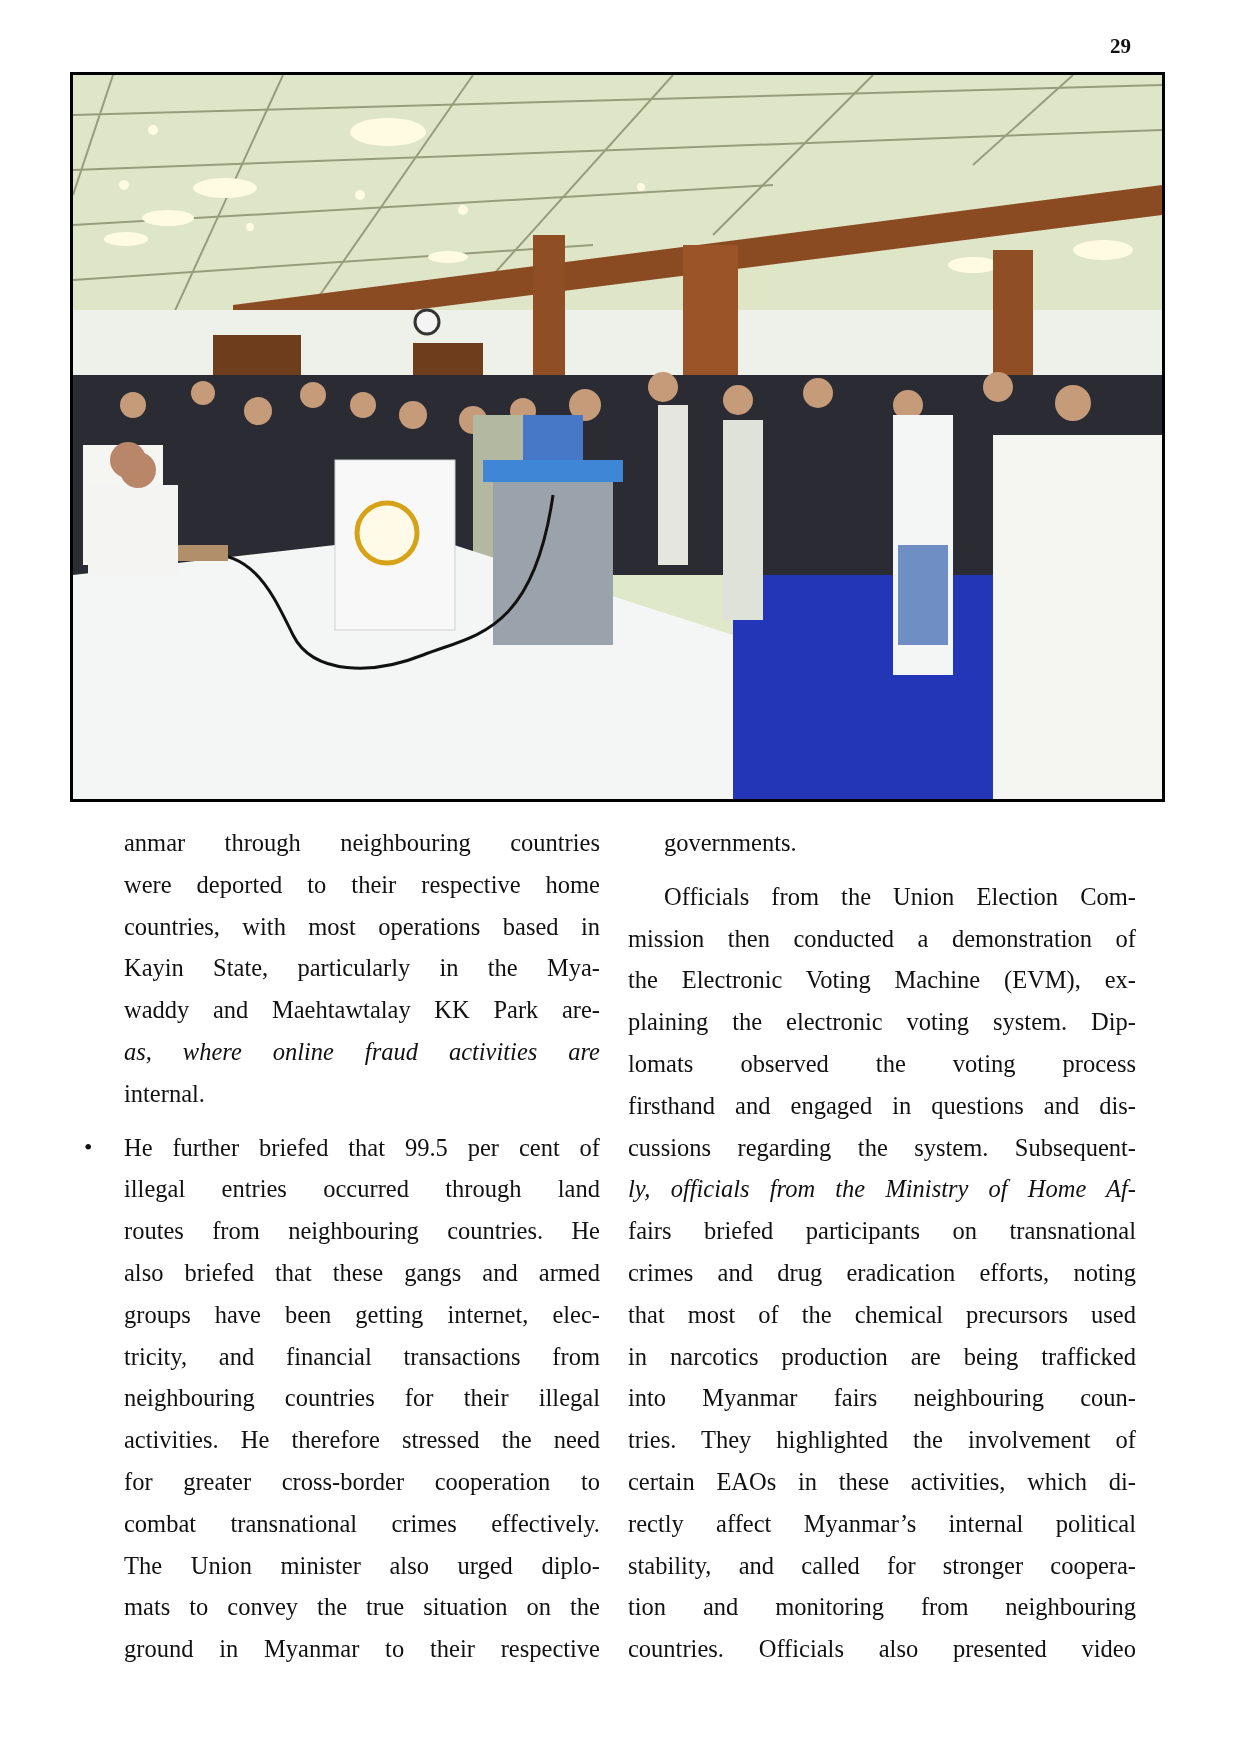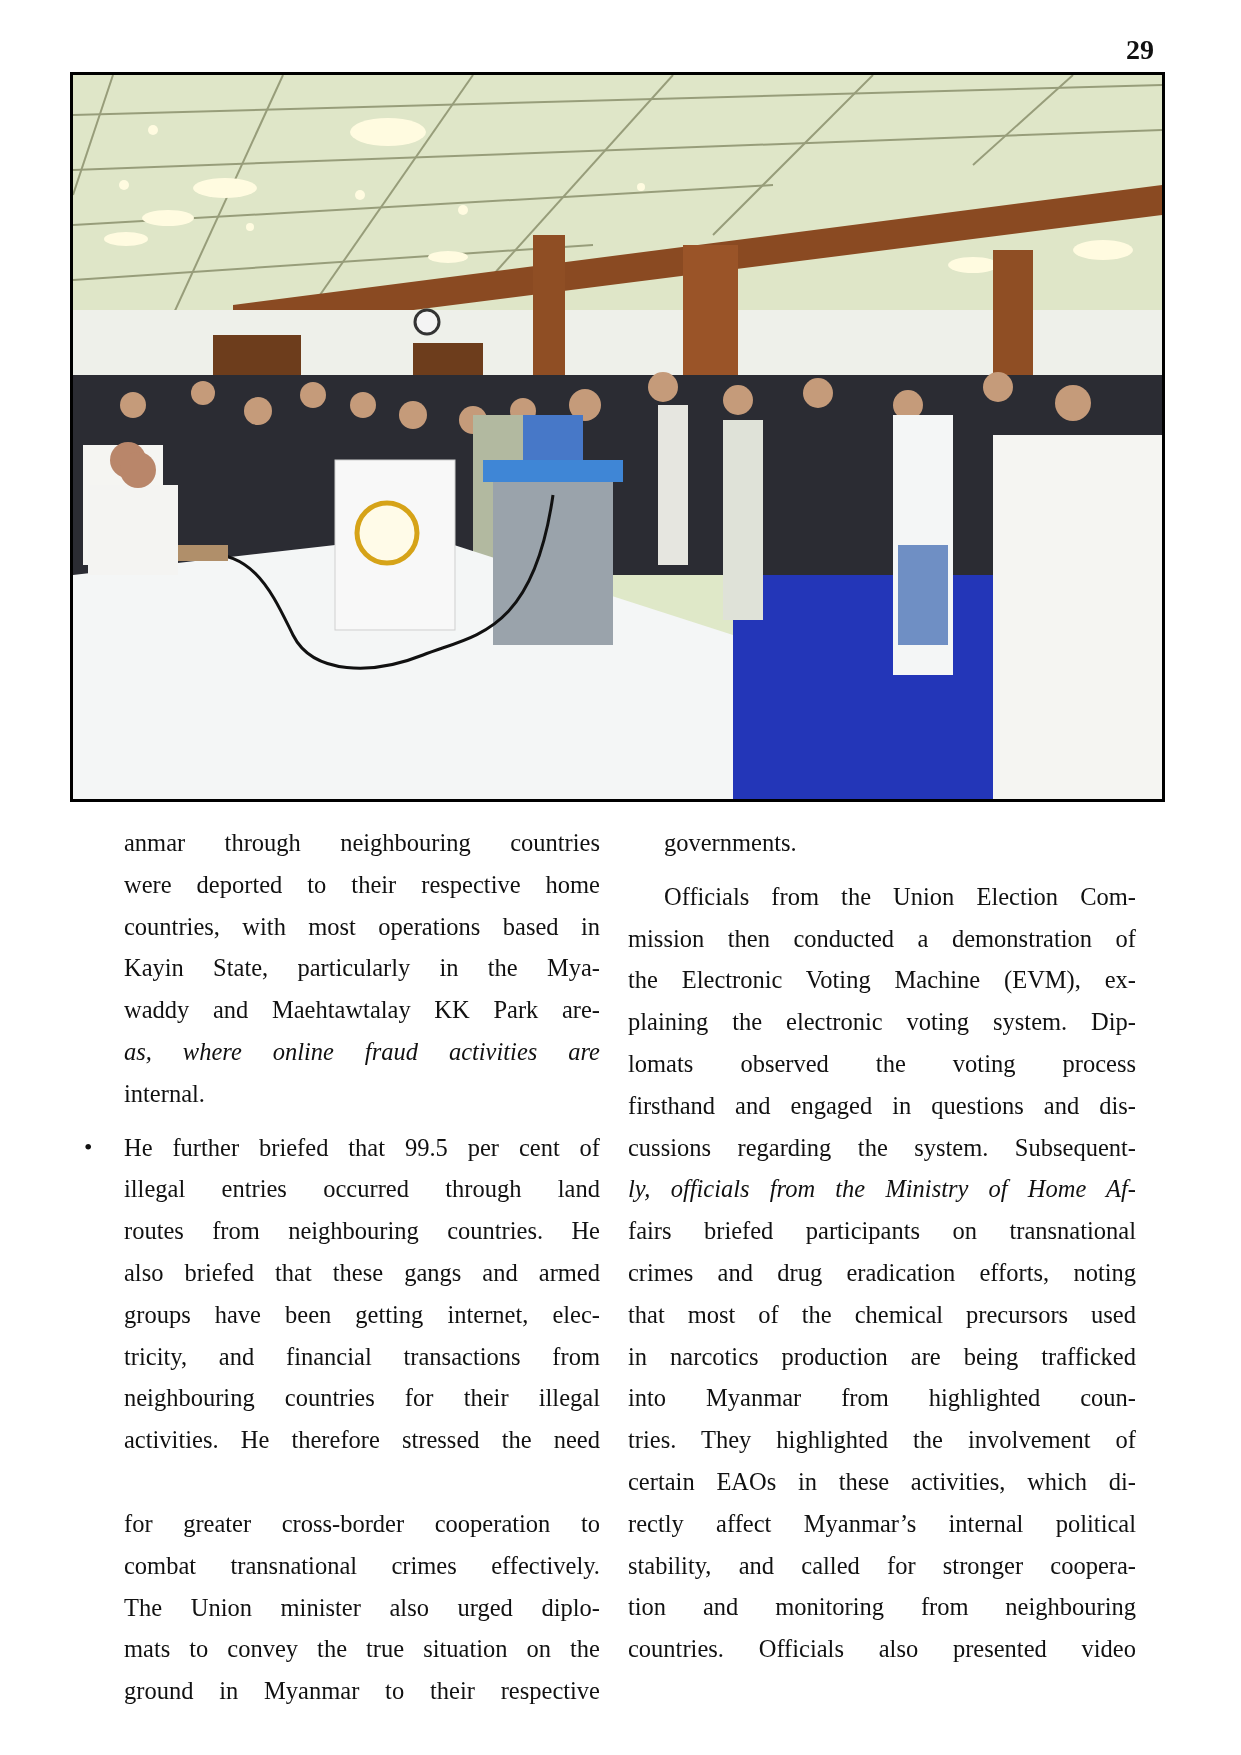--- a/index.html
+++ b/index.html
@@ -1,19 +1,19 @@
 <!DOCTYPE html>
 <html><head>
 <meta charset="utf-8">
 <style>
   html, body { margin: 0; padding: 0; background: #ffffff; }
   body { width: 1241px; height: 1755px; position: relative; overflow: hidden;
          font-family: "Liberation Serif", "DejaVu Serif", serif; color: #111; }
-  .page-number { position: absolute; top: 34px; left: 1110px; width: 60px; text-align: center;
-                 font-weight: bold; font-size: 28px; }
+  .page-number { position: absolute; top: 34px; left: 1110px; width: 60px; text-align: left;
+                 font-weight: bold; font-size: 21px; }
   .photo-frame { position: absolute; left: 70px; top: 72px; width: 1089px; height: 724px;
                  border: 3px solid #000; overflow: hidden; background: #dfe8c8; }
   .photo-frame svg { display: block; width: 100%; height: 100%; }
   .col { position: absolute; top: 822px; font-size: 24.5px; line-height: 41.8px; text-align: justify; }
   .col p { margin: 0; }
   .col-left { left: 124px; width: 476px; }
   .col-right { left: 628px; width: 508px; }
   .gap { height: 12px; }
   .bullet-item { position: relative; }
   .bullet { position: absolute; left: -40px; top: 0; font-size: 24px; }
@@ -138,21 +138,21 @@
     <span class="bullet">•</span>
     <p>
       <span class="line" style="white-space: normal;">He further briefed that 99.5 per cent of</span>
       <span class="line" style="white-space: normal;">illegal entries occurred through land</span>
       <span class="line" style="white-space: normal;">routes from neighbouring countries. He</span>
       <span class="line" style="white-space: normal;">also briefed that these gangs and armed</span>
       <span class="line" style="white-space: normal;">groups have been getting internet, elec-</span>
       <span class="line" style="white-space: normal;">tricity, and financial transactions from</span>
       <span class="line" style="white-space: normal;">neighbouring countries for their illegal</span>
       <span class="line" style="white-space: normal;">activities. He therefore stressed the need</span>
-      <span class="line" style="white-space: normal; margin-top: 42px;">for greater cross-border cooperation to</span>
+      <span class="line" style="white-space: normal;">for greater cross-border cooperation to</span>
       <span class="line" style="white-space: normal;">combat transnational crimes effectively.</span>
       <span class="line" style="white-space: normal;">The Union minister also urged diplo-</span>
       <span class="line" style="white-space: normal;">mats to convey the true situation on the</span>
       <span class="line" style="white-space: normal;">ground in Myanmar to their respective</span>
     </p>
   </div>
 </div>
 
 <div class="col col-right">
   <p class="indent">
@@ -165,21 +165,21 @@
     <span class="line" style="white-space: normal;">the Electronic Voting Machine (EVM), ex-</span>
     <span class="line" style="white-space: normal;">plaining the electronic voting system. Dip-</span>
     <span class="line" style="white-space: normal;">lomats observed the voting process</span>
     <span class="line" style="white-space: normal;">firsthand and engaged in questions and dis-</span>
     <span class="line" style="white-space: normal;">cussions regarding the system. Subsequent-</span>
     <span class="line" style="white-space: normal; font-style: italic;">ly, officials from the Ministry of Home Af-</span>
     <span class="line" style="white-space: normal;">fairs briefed participants on transnational</span>
     <span class="line" style="white-space: normal;">crimes and drug eradication efforts, noting</span>
     <span class="line" style="white-space: normal;">that most of the chemical precursors used</span>
     <span class="line" style="white-space: normal;">in narcotics production are being trafficked</span>
-    <span class="line" style="white-space: normal;">into Myanmar from highlighted coun-</span>
+    <span class="line" style="white-space: normal;">into Myanmar fairs neighbouring coun-</span>
     <span class="line" style="white-space: normal;">tries. They highlighted the involvement of</span>
     <span class="line" style="white-space: normal;">certain EAOs in these activities, which di-</span>
     <span class="line" style="white-space: normal;">rectly affect Myanmar’s internal political</span>
     <span class="line" style="white-space: normal;">stability, and called for stronger coopera-</span>
     <span class="line" style="white-space: normal;">tion and monitoring from neighbouring</span>
     <span class="line" style="white-space: normal;">countries. Officials also presented video</span>
   </p>
 </div>
 
 </body></html>

